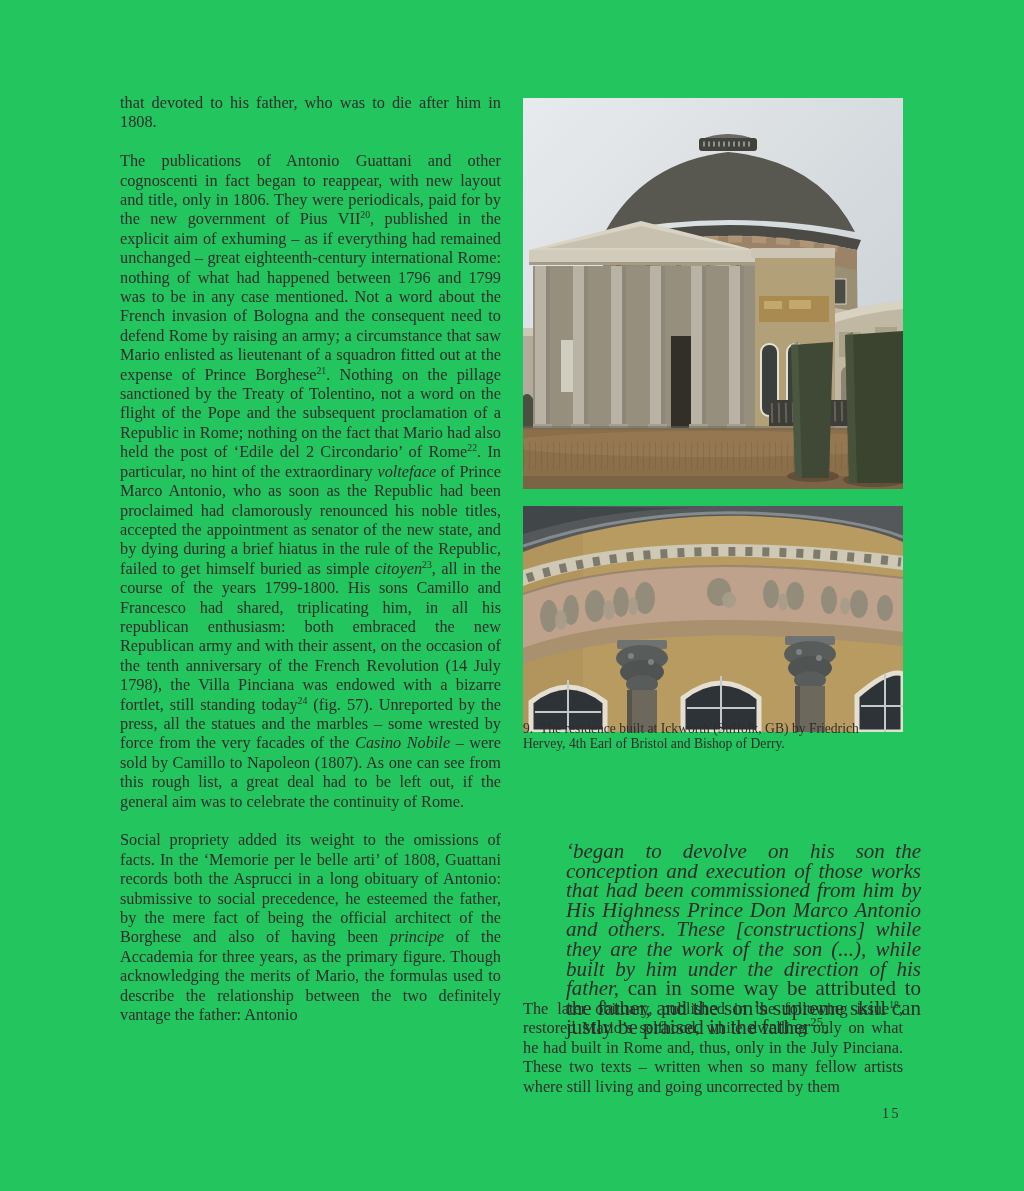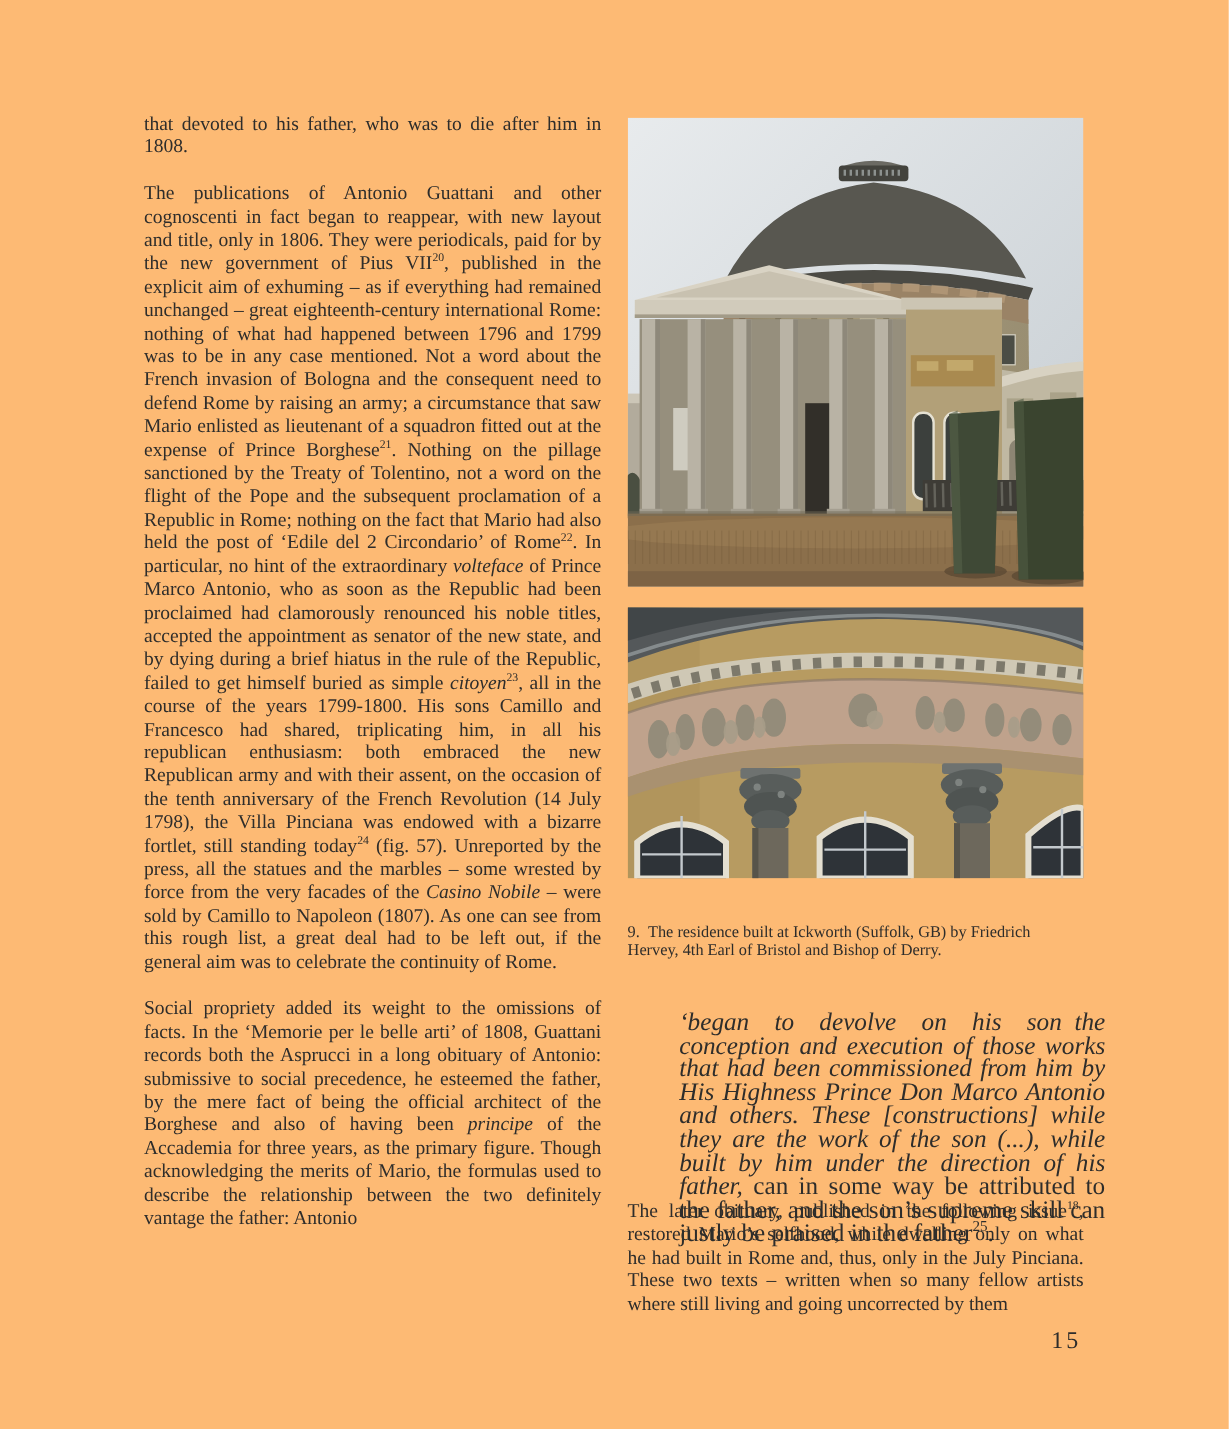--- a/index.html
+++ b/index.html
@@ -1,41 +1,41 @@
 <!DOCTYPE html>
 <html><head>
 <meta charset="utf-8">
 <style>
   html,body{margin:0;padding:0;}
   body{
     width:1024px;height:1191px;position:relative;background:#ffffff;
     font-family:"Liberation Serif","DejaVu Serif",serif;color:#2e2d2b;
     -webkit-font-smoothing:antialiased;
   }
-  .sheet{position:absolute;inset:0;background:#fdba74;}
+  .sheet{position:absolute;inset:0;background:#22c55e;}
   .col-left{position:absolute;left:120px;top:93px;width:381px;}
   p.body{
     margin:0 0 19.4px 0;font-size:16.3px;line-height:19.4px;
     text-align:justify;text-justify:inter-word;
   }
   sup{font-size:60%;line-height:0;vertical-align:super;}
   em{font-style:italic;}
   .col-right{position:absolute;left:523px;top:0;width:380px;height:1191px;}
   figure.photo{position:absolute;left:0;width:380px;margin:0;padding:0;overflow:hidden;}
   .photo1{top:98px;height:391px;}
   .photo2{top:506px;height:226px;}
   .photo svg{display:block;width:100%;height:100%;}
-  .captions{position:absolute;top:769px;left:0;width:380px;font-size:13.6px;line-height:15px;}
+  .captions{position:absolute;top:721px;left:0;width:380px;font-size:13.6px;line-height:15px;}
   .captions p{margin:0;text-align:left;}
   blockquote.quote{
     position:absolute;top:824px;left:25px;width:355px;margin:18px;padding:0;
     font-size:21px;line-height:19.6px;text-align:justify;text-justify:inter-word;
   }
   p.closing{position:absolute;top:999px;left:0;width:380px;margin:0;}
-  .pagenum{position:absolute;top:1106px;right:2px;font-size:20px;letter-spacing:2.5px;}
+  .pagenum{position:absolute;top:1106px;right:2px;font-size:14px;letter-spacing:2.5px;}
 </style>
 </head>
 <body>
 
 <div class="sheet">
 
   <div class="col-left">
     <p class="body"><span>that devoted to his father, who was to die after him in 1808.</span></p>
     <p class="body"><span>The publications of Antonio Guattani and other cognoscenti in fact began to reappear, with new layout and title, only in 1806. They were periodicals, paid for by the new government of Pius VII</span><sup>20</sup><span>, published in the explicit aim of exhuming – as if everything had remained unchanged – great eighteenth-century international Rome: nothing of what had happened between 1796 and 1799 was to be in any case mentioned. Not a word about the French invasion of Bologna and the consequent need to defend Rome by raising an army; a circumstance that saw Mario enlisted as lieutenant of a squadron fitted out at the expense of Prince Borghese</span><sup>21</sup><span>. Nothing on the pillage sanctioned by the Treaty of Tolentino, not a word on the flight of the Pope and the subsequent proclamation of a Republic in Rome; nothing on the fact that Mario had also held the post of ‘Edile del 2 Circondario’ of Rome</span><sup>22</sup><span>. In particular, no hint of the extraordinary </span><em>volteface</em><span> of Prince Marco Antonio, who as soon as the Republic had been proclaimed had clamorously renounced his noble titles, accepted the appointment as senator of the new state, and by dying during a brief hiatus in the rule of the Republic, failed to get himself buried as simple </span><em>citoyen</em><sup>23</sup><span>, all in the course of the years 1799-1800. His sons Camillo and Francesco had shared, triplicating him, in all his republican enthusiasm: both embraced the new Republican army and with their assent, on the occasion of the tenth anniversary of the French Revolution (14 July 1798), the Villa Pinciana was endowed with a bizarre fortlet, still standing today</span><sup>24</sup><span> (fig. 57). Unreported by the press, all the statues and the marbles – some wrested by force from the very facades of the </span><em>Casino Nobile</em><span> – were sold by Camillo to Napoleon (1807). As one can see from this rough list, a great deal had to be left out, if the general aim was to celebrate the continuity of Rome.</span></p>
     <p class="body"><span>Social propriety added its weight to the omissions of facts. In the ‘Memorie per le belle arti’ of 1808, Guattani records both the Asprucci in a long obituary of Antonio: submissive to social precedence, he esteemed the father, by the mere fact of being the official architect of the Borghese and also of having been </span><em>principe</em><span> of the Accademia for three years, as the primary figure. Though acknowledging the merits of Mario, the formulas used to describe the relationship between the two definitely vantage the father: Antonio</span></p>

